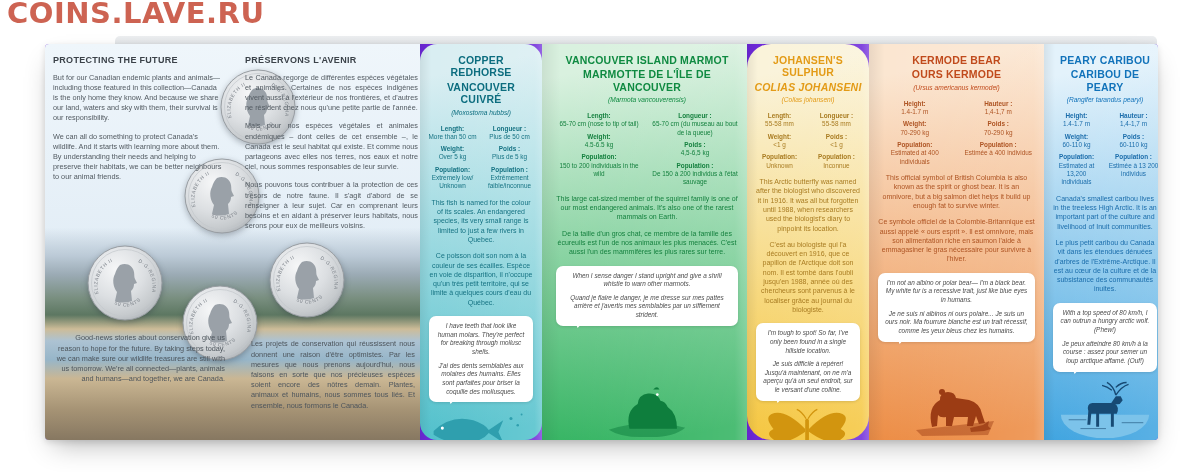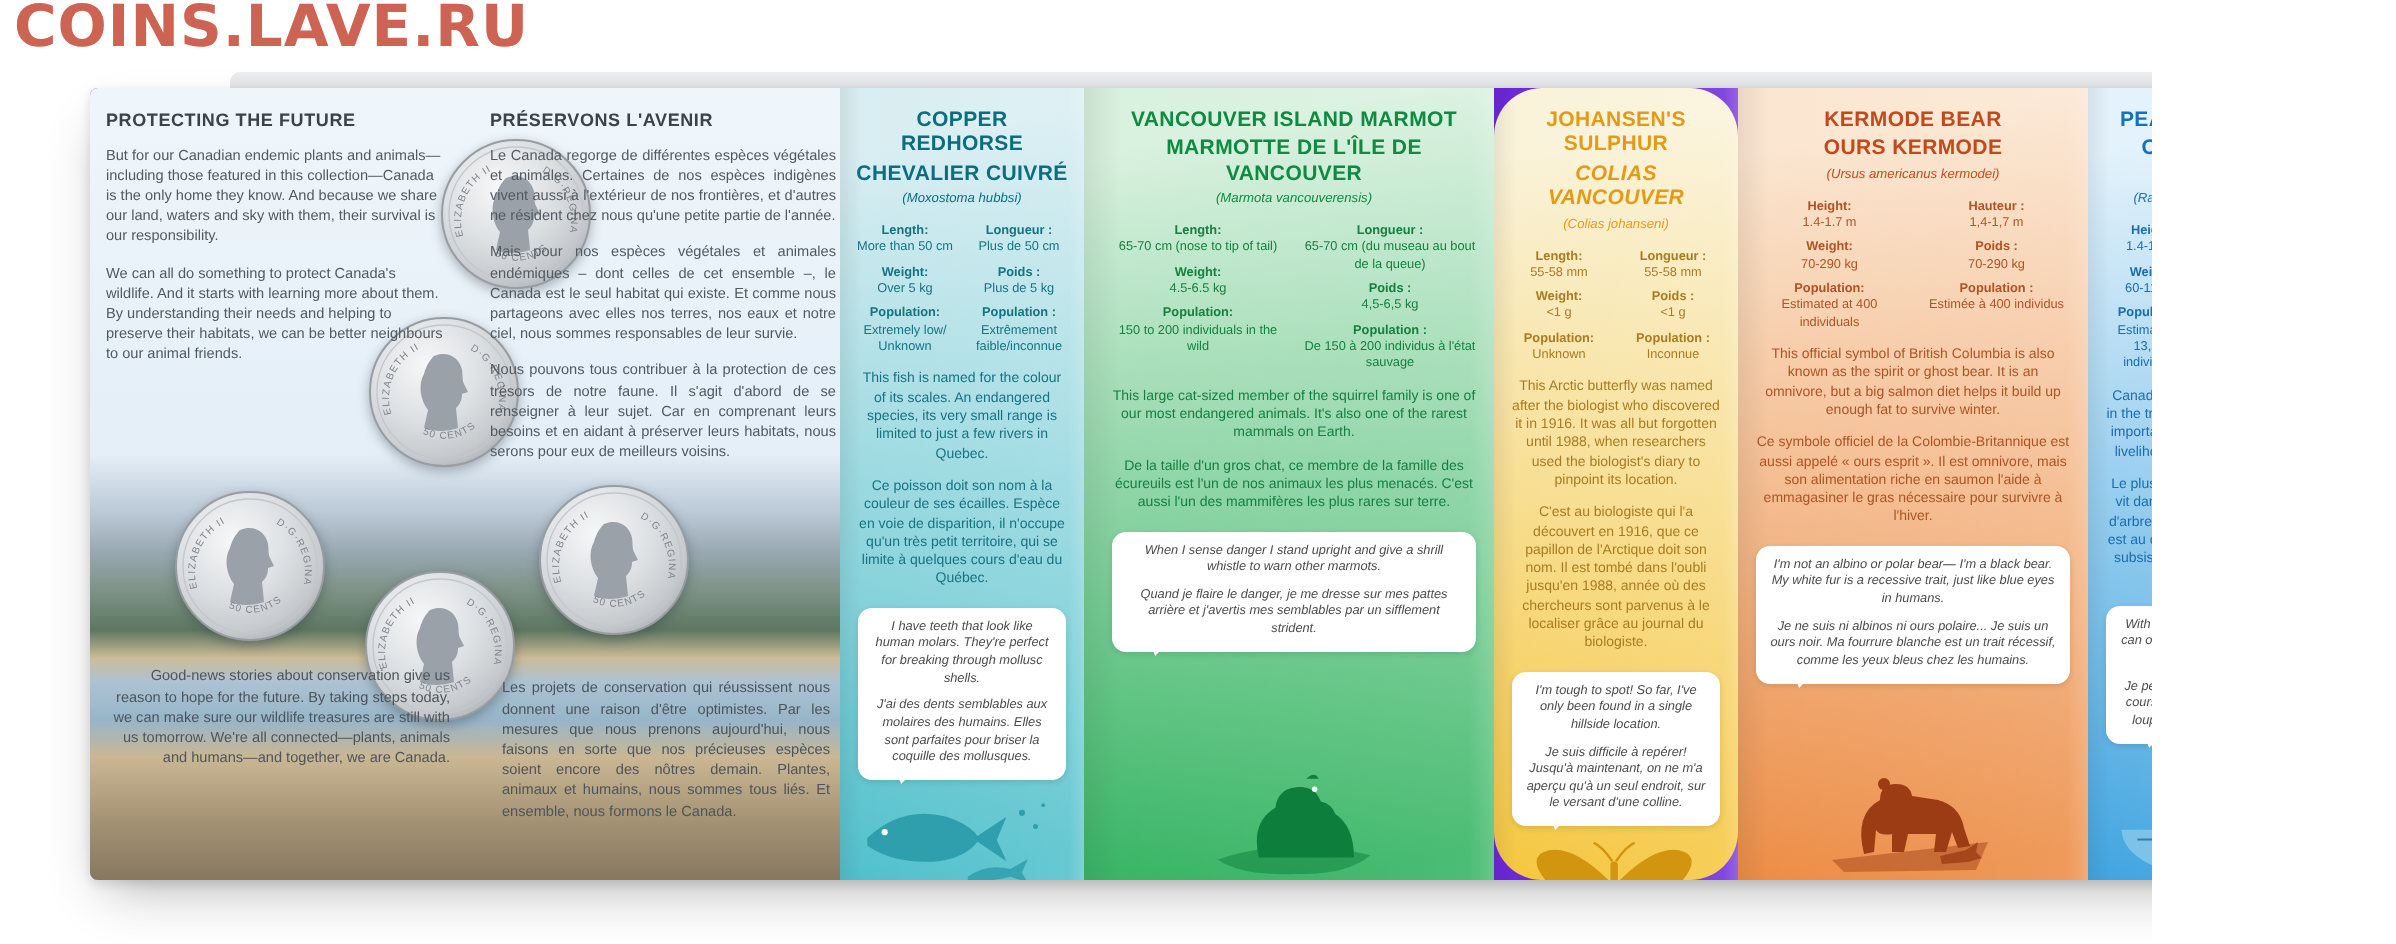--- a/index.html
+++ b/index.html
@@ -1,17 +1,17 @@
 <!DOCTYPE html>
 <html><head>
 <meta charset="utf-8">
 <style>
   html,body{margin:0;padding:0;}
   body{font-family:"Liberation Sans",sans-serif;background:#fff;}
-  .stage{position:relative;width:1076px;height:472px;background:#fff;overflow:hidden;}
+  .stage{position:relative;width:1198px;height:472px;background:#fff;overflow:hidden;}
 
   
   .watermark{position:absolute;left:7px;top:-4px;font-size:29px;font-weight:800;
     letter-spacing:.5px;color:var(--c-color,#cd6352);font-family:"DejaVu Sans",sans-serif;}
 
   
   .back-edge{position:absolute;left:115px;top:36px;width:1042px;height:16px;
     background:linear-gradient(#eceef0,#d8dbde);border-radius:5px;}
   .booklet{position:absolute;left:45px;top:44px;width:1113px;height:396px;display:flex;
     border-radius:4px;overflow:hidden;box-shadow:0 12px 26px -8px rgba(0,0,0,.30),0 2px 6px rgba(0,0,0,.12);
@@ -36,21 +36,21 @@
   .foot-fr{left:206px;top:288px;width:164px;text-align:justify;}
   .coin{position:absolute;width:76px;height:76px;z-index:2;filter:drop-shadow(0 2px 3px rgba(40,50,60,.35));}
   .coin-txt{font-size:5px;fill:#7f858c;letter-spacing:.6px;font-family:"Liberation Sans",sans-serif;}
 
   
   .panel{position:relative;height:100%;box-sizing:border-box;display:flex;flex-direction:column;
     align-items:center;text-align:center;padding:10px 7px 0;
     background:linear-gradient(168deg,var(--c-top) 8%,var(--c-bottom) 96%);}
   .panel::before{content:"";position:absolute;inset:0;pointer-events:none;
     background:linear-gradient(to right,rgba(0,0,0,.07),rgba(0,0,0,0) 9%,rgba(255,255,255,.14) 94%,rgba(255,255,255,.28));}
-  .p-fish{flex:0 0 120px;}
+  .p-fish{flex:0 0 120px;border-radius:17px;}
   .p-marmot{flex:0 0 205px;padding-left:12px;}
   .p-butterfly{flex:0 0 120px;border-radius:24px;}
   .p-bear{flex:0 0 175px;}
   .p-caribou{flex:0 0 118px;}
   .t-en,.t-fr{margin:0;font-size:10.5px;line-height:1.18;font-weight:bold;color:var(--c-title);letter-spacing:.2px;z-index:1;}
   .t-fr{margin-top:2px;}
   .p-butterfly .t-fr{font-style:italic;}
   .latin{font-size:6.6px;font-style:italic;color:var(--c-title);margin:3px 0 5px;z-index:1;}
   .stats{display:flex;justify-content:center;gap:6px;width:100%;z-index:1;}
   .stat-col{flex:1;max-width:96px;font-size:6.4px;line-height:1.3;color:var(--c-text);}
@@ -127,21 +127,21 @@
       <svg class="coin" style="left:224px;top:198px" viewBox="0 0 76 76">
           <use href="#coinFace"></use>
         </svg>
       <svg class="coin" style="left:137px;top:241px" viewBox="0 0 76 76">
           <use href="#coinFace"></use>
         </svg>
     </section>
 
     <section class="panel p-fish" style="--c-top: #d9eef2; --c-bottom: #4fc0cb; --c-title: #0c6d7f; --c-text: #167383; --c-ill: #2f9fae;">
       <h2 class="t-en">COPPER REDHORSE</h2>
-      <h2 class="t-fr">CHEVALIER CUIVRÉ</h2>
+      <h2 class="t-fr">VANCOUVER CUIVRÉ</h2>
       <div class="latin">(Moxostoma hubbsi)</div>
       <div class="stats">
         <div class="stat-col">
           <div class="sl">Length:</div>
           <div class="sv">More than 50 cm</div>
           <div class="sl">Weight:</div>
           <div class="sv">Over 5 kg</div>
           <div class="sl">Population:</div>
           <div class="sv">Extremely low/ Unknown</div>
         </div>
@@ -209,21 +209,21 @@
             <path d="M38,51 q-4,-17 8,-24 q1,-9 10,-10 q9,-1 12,7 q5,1 7,6 q9,6 9,21 z"></path>
             <path d="M61,13 q4,-4 6,0 z"></path>
             <circle cx="65" cy="18" r="1.3" fill="#fff"></circle>
           </g>
         </svg>
       </div>
     </section>
 
     <section class="panel p-butterfly" style="--c-top: #faf3da; --c-bottom: #f5c63e; --c-title: #e39b17; --c-text: #a97c22; --c-ill: #d2950f;">
       <h2 class="t-en">JOHANSEN'S SULPHUR</h2>
-      <h2 class="t-fr">COLIAS VANCOUVER</h2>
+      <h2 class="t-fr">COLIAS JOHANSENI</h2>
       <div class="latin">(Colias johanseni)</div>
       <div class="stats">
         <div class="stat-col">
           <div class="sl">Length:</div>
           <div class="sv">55-58 mm</div>
           <div class="sl">Weight:</div>
           <div class="sv">&lt;1 g</div>
           <div class="sl">Population:</div>
           <div class="sv">Unknown</div>
         </div>

